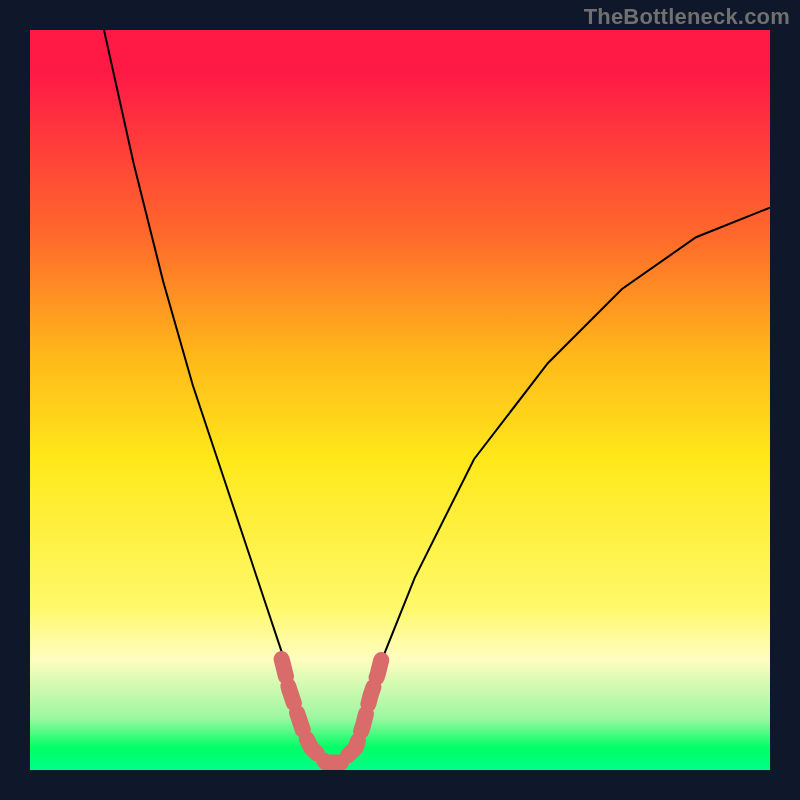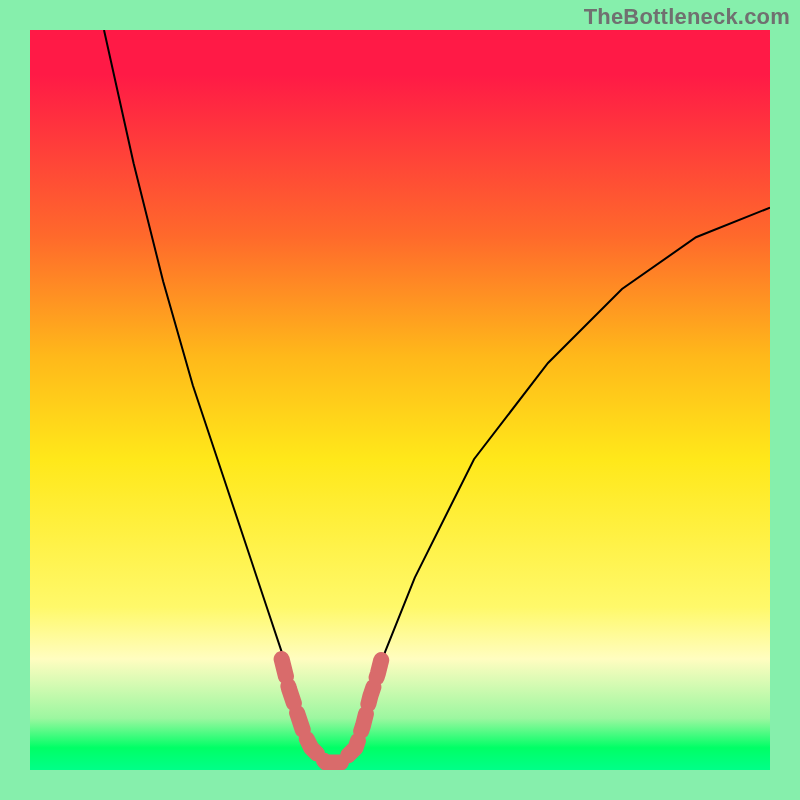--- a/index.html
+++ b/index.html
@@ -8,21 +8,21 @@
     background: #000;
     width: 800px;
     height: 800px;
     overflow: hidden;
     font-family: Arial, Helvetica, sans-serif;
   }
   .outer {
     position: relative;
     width: 800px;
     height: 800px;
-    background: #86efac;
+    background: #0f172a;
   }
   .plot {
     position: absolute;
     left: 30px;
     top: 30px;
     width: 740px;
     height: 740px;
     background: linear-gradient(to bottom,
       #ff1a46 0%,
       #ff1a46 6%,

